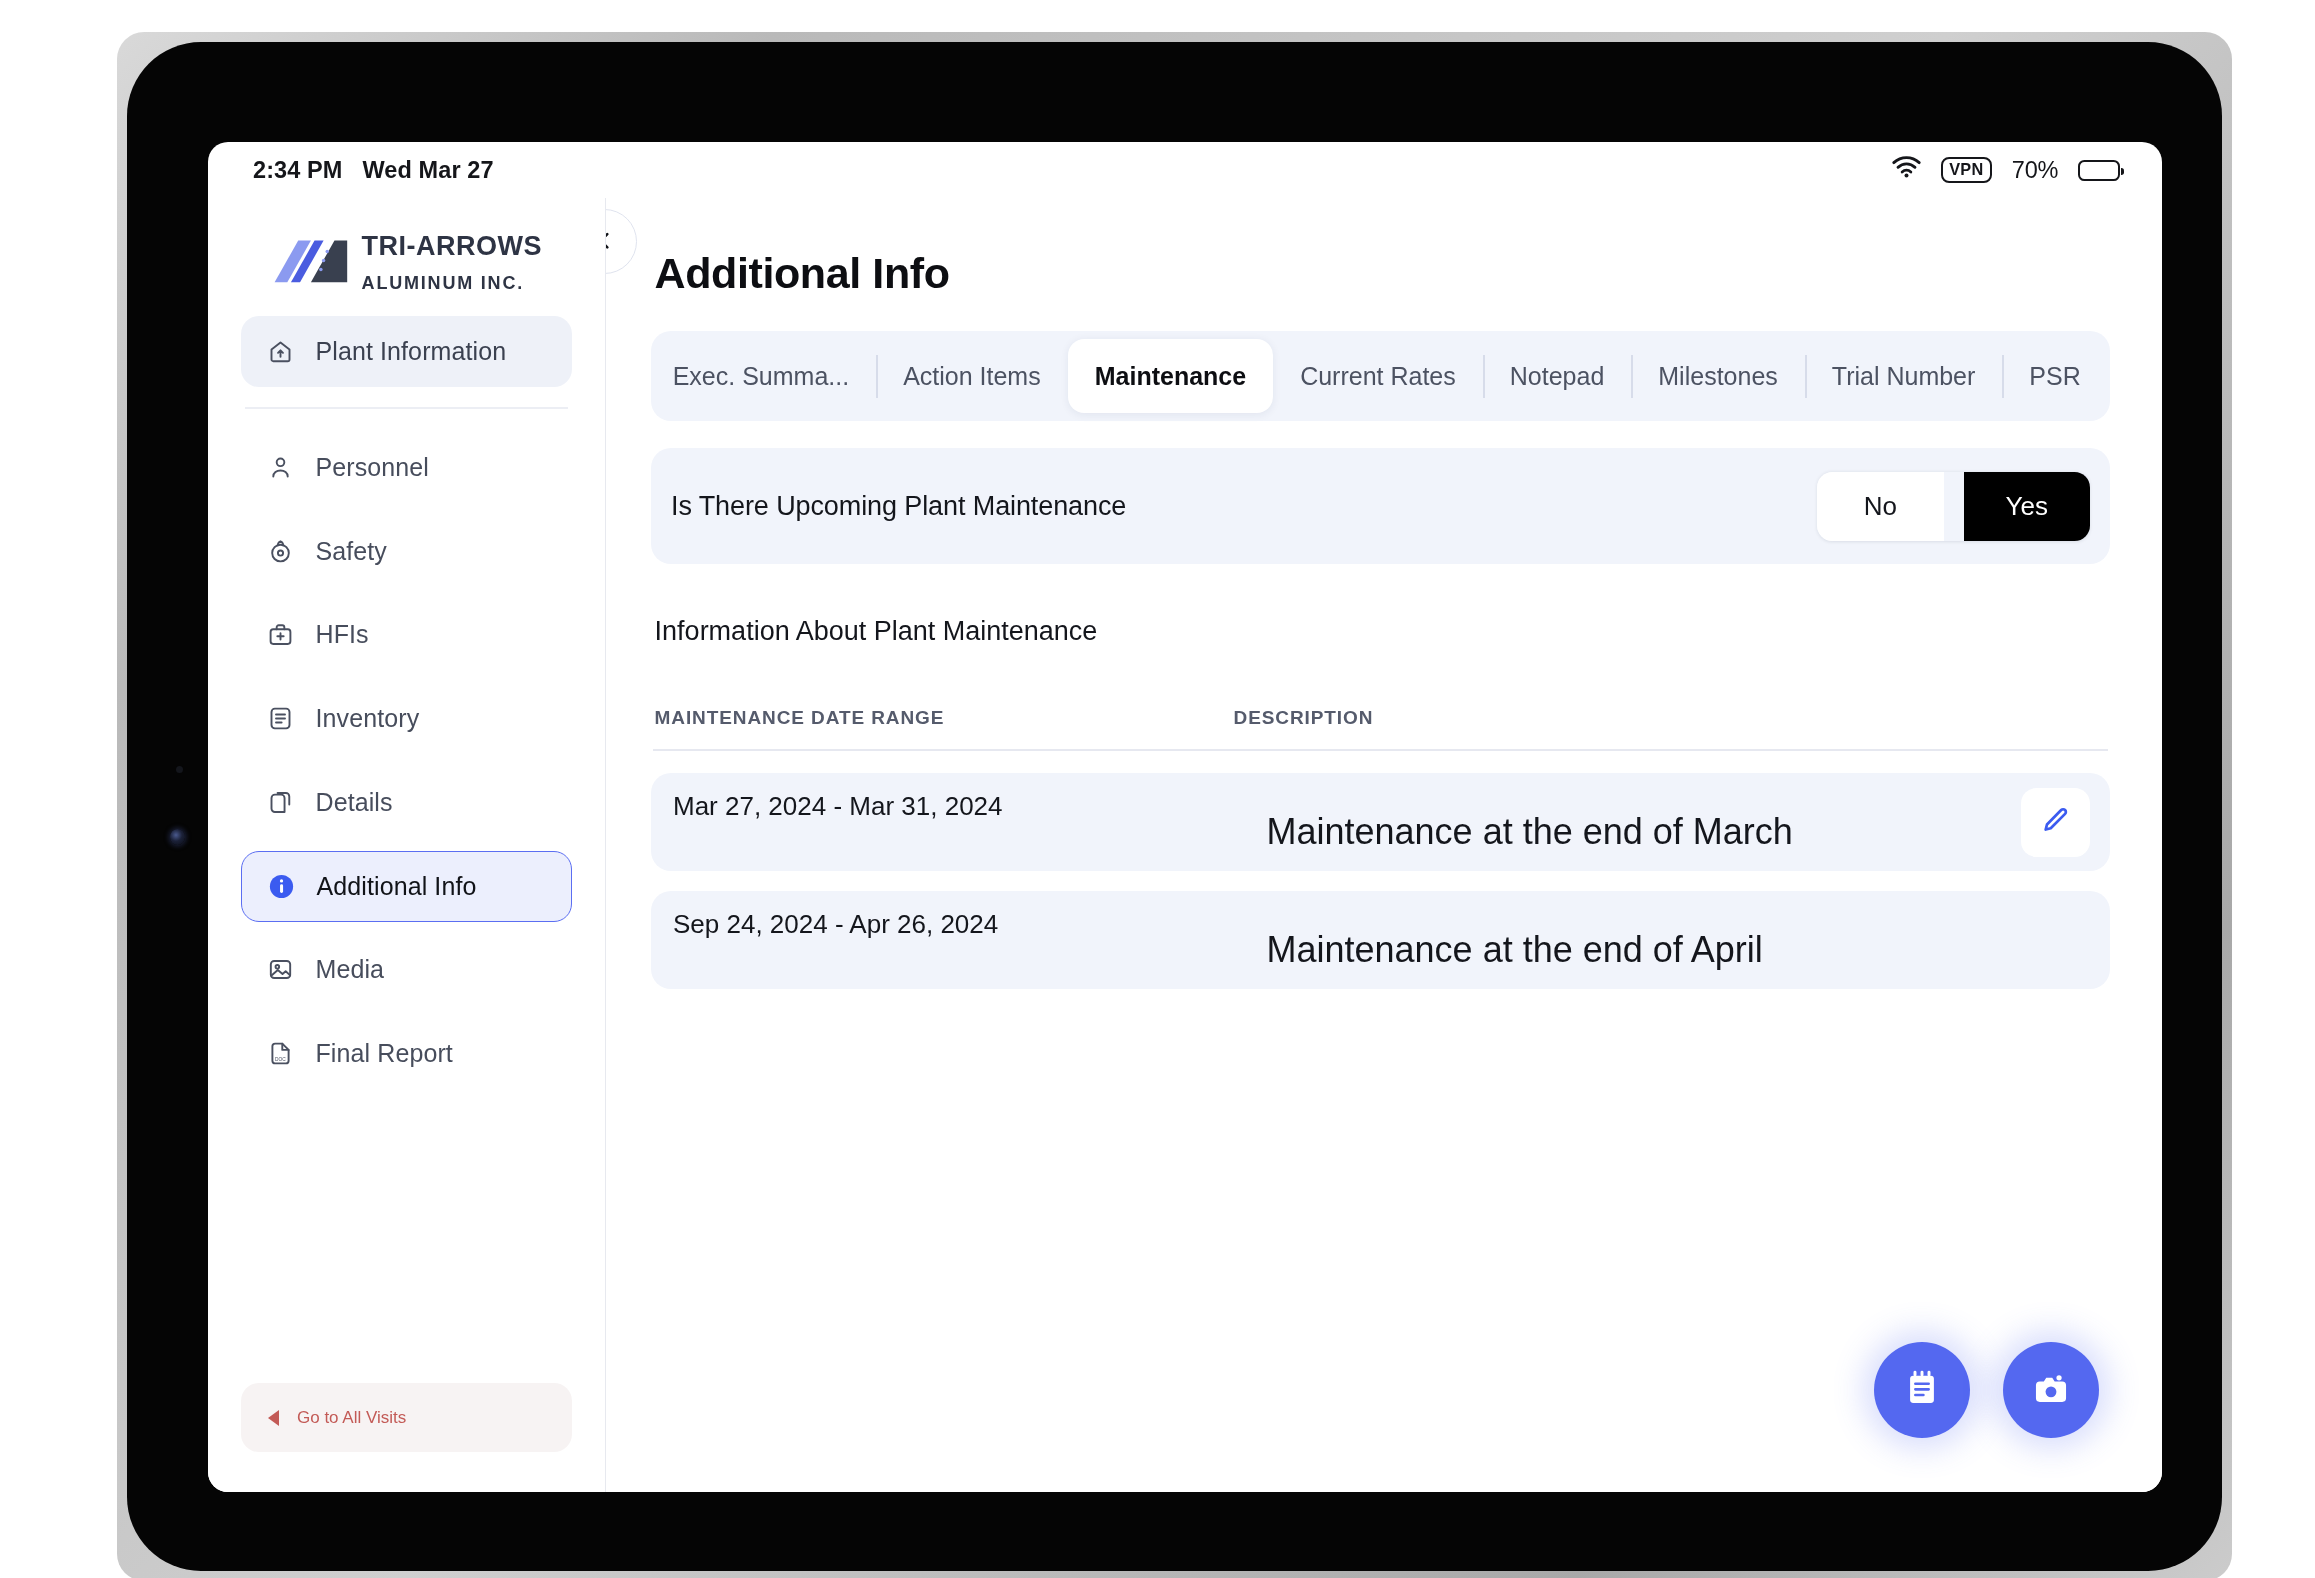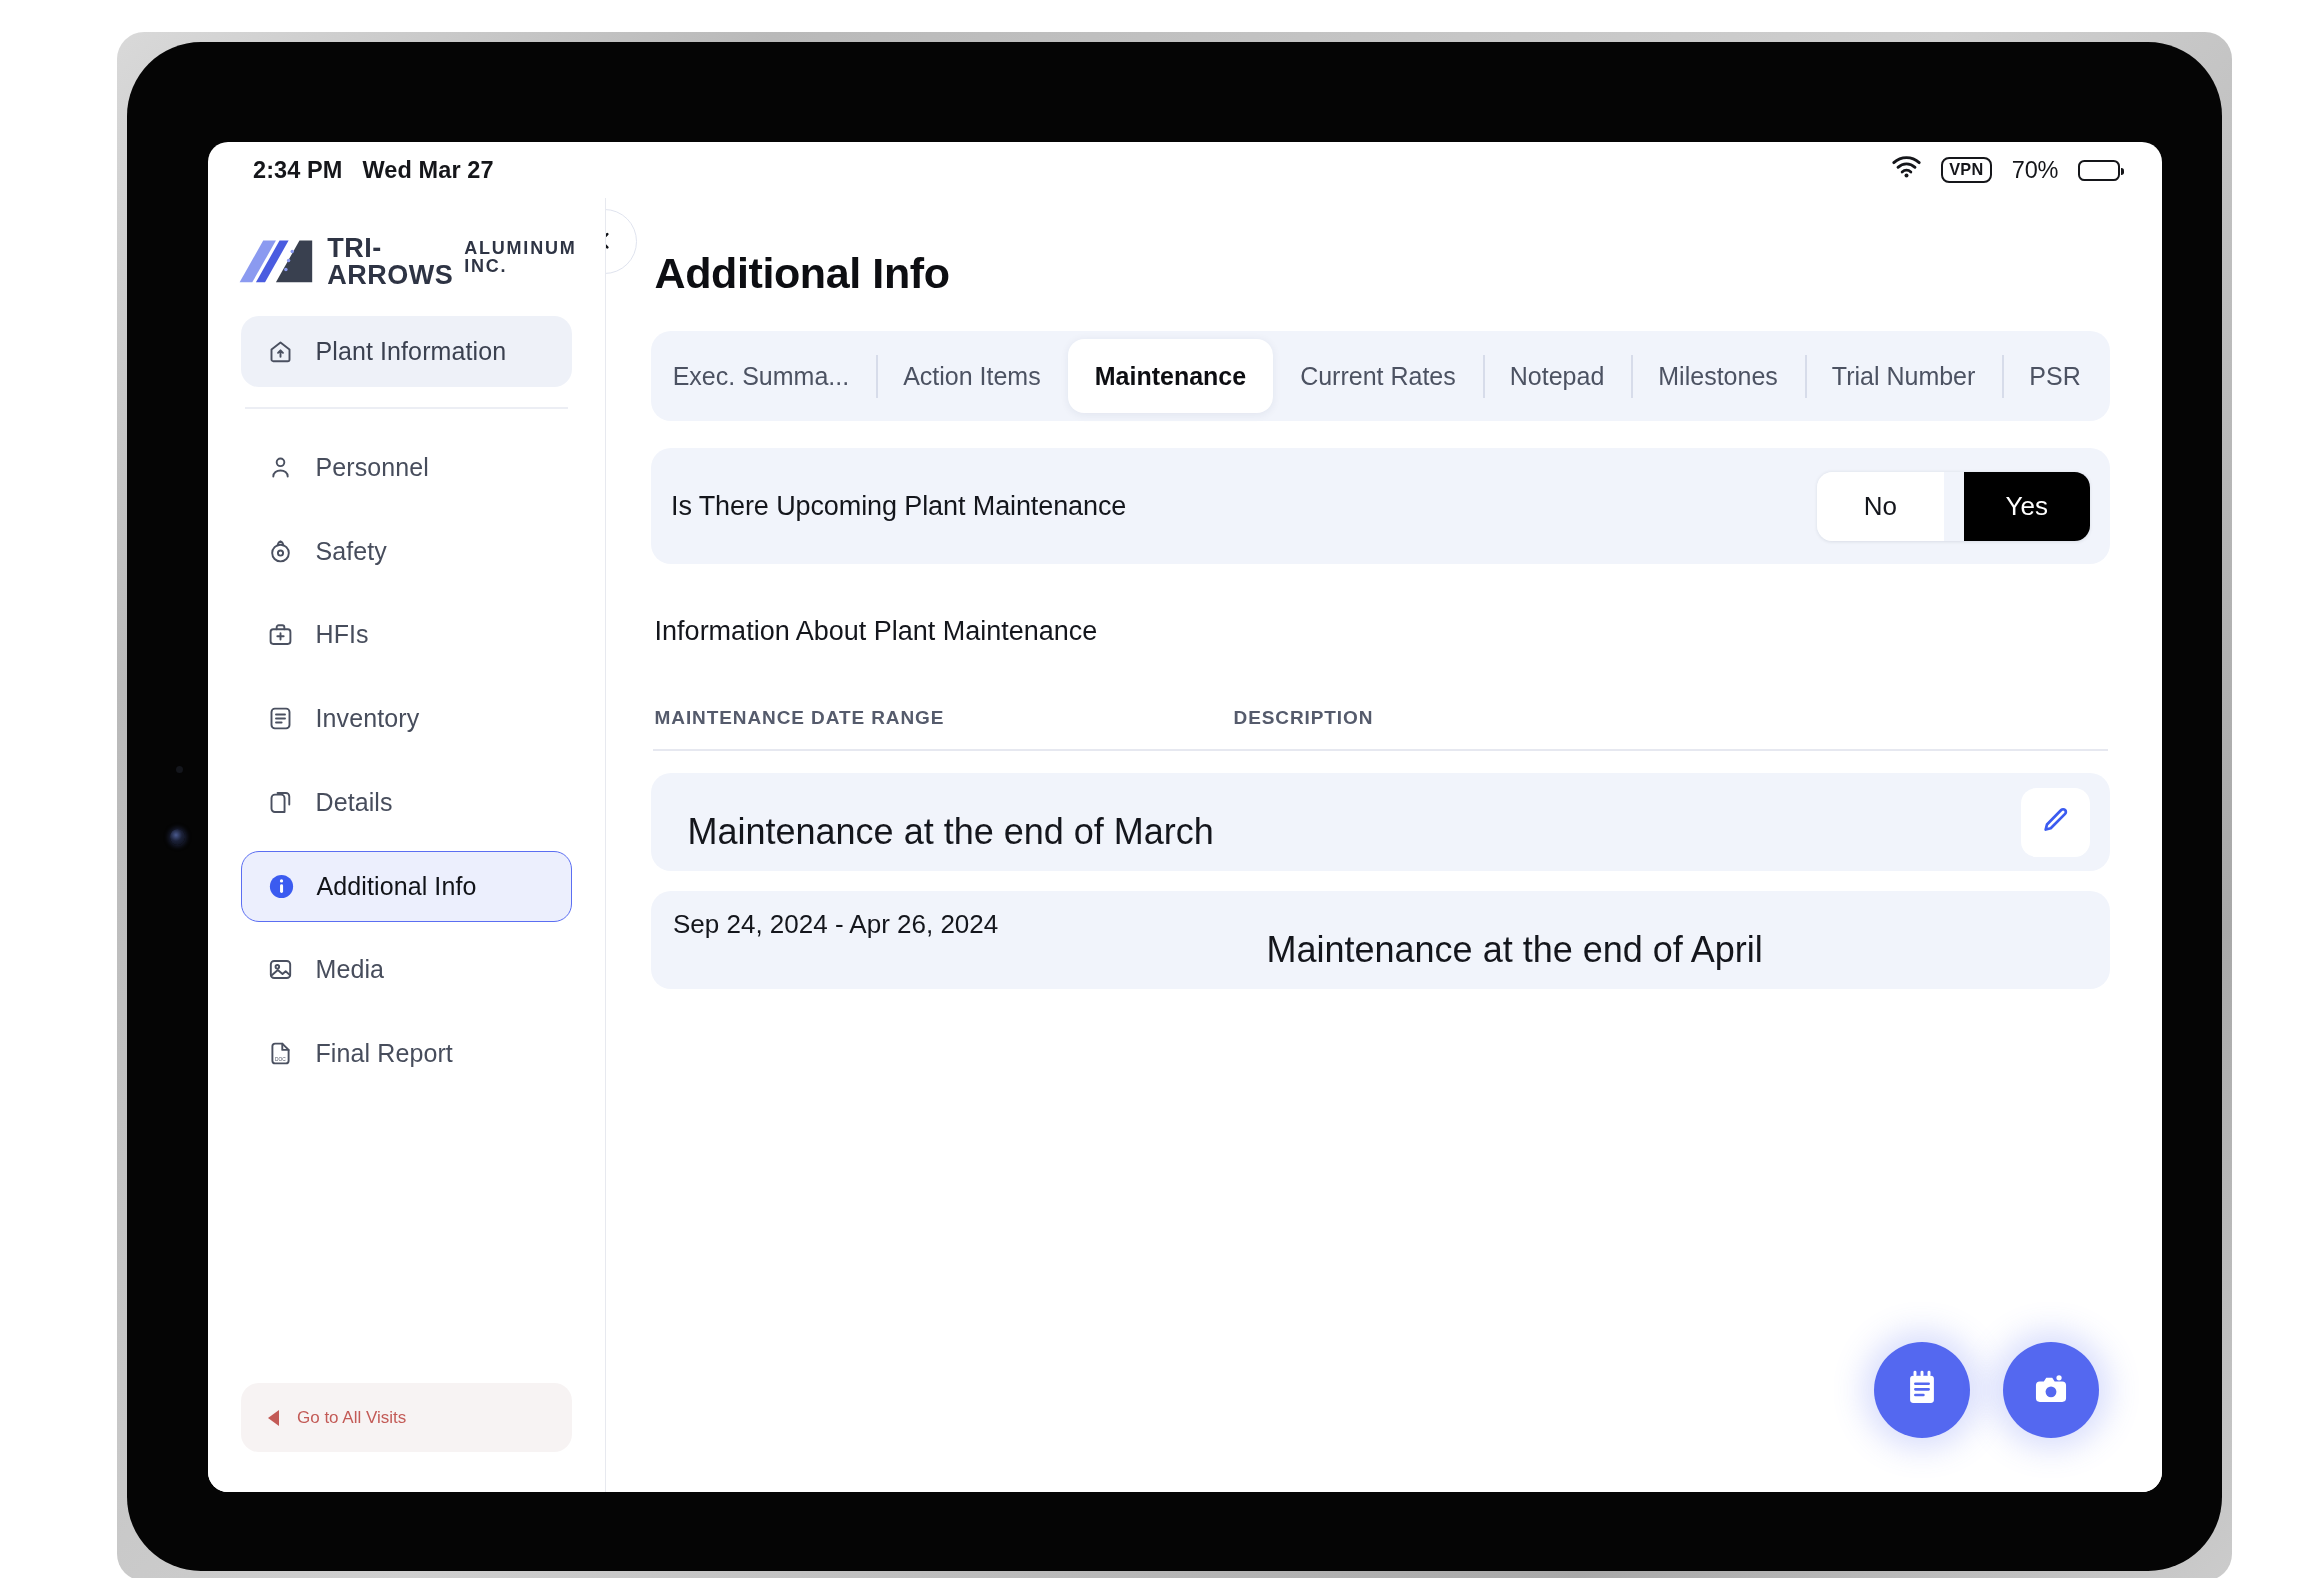--- a/index.html
+++ b/index.html
@@ -114,21 +114,21 @@
   }
   #brand-logo {
     height: 60px;
     margin: 34px 0 23.5px;
     display: flex;
     align-items: center;
     justify-content: center;
     gap: 12.7px;
   }
   .logo-mark { flex: 0 0 auto; }
-  .logo-words { display: flex; flex-direction: row; line-height: 1; gap: 11px; }
+  .logo-words { display: flex; flex-direction: column; line-height: 1; gap: 11px; }
   .logo-title {
     font-size: 27px; font-weight: 800; letter-spacing: 0.5px; color: #2e3444;
   }
   .logo-sub {
     font-size: 18px; font-weight: 700; letter-spacing: 1.8px; color: #2e3444; margin-top: 3.6px;
   }
 
   .nav-item {
     display: flex;
     align-items: center;
@@ -563,20 +563,21 @@
 
           <div id="section-subtitle">Information About Plant Maintenance</div>
 
           <div id="table-head">
             <div class="col-date">MAINTENANCE DATE RANGE</div>
             <div class="col-desc">DESCRIPTION</div>
           </div>
           <div id="table-head-rule"></div>
 
           <div class="table-row">
+            <div class="row-date">Mar 27, 2024 - Mar 31, 2024</div>
             <div class="row-desc">Maintenance at the end of March</div>
             <div class="row-edit-btn">
               <span>
                 <svg width="31" height="31" viewBox="0 0 24 24" fill="none" stroke="#3b5bf0" stroke-width="2.1" stroke-linecap="round" stroke-linejoin="round">
                   <path d="M16.4 3.9a2.1 2.1 0 0 1 3 3L8.3 18l-3.9 1 1-3.9z"></path>
                 </svg>
               </span>
             </div>
           </div>
 

